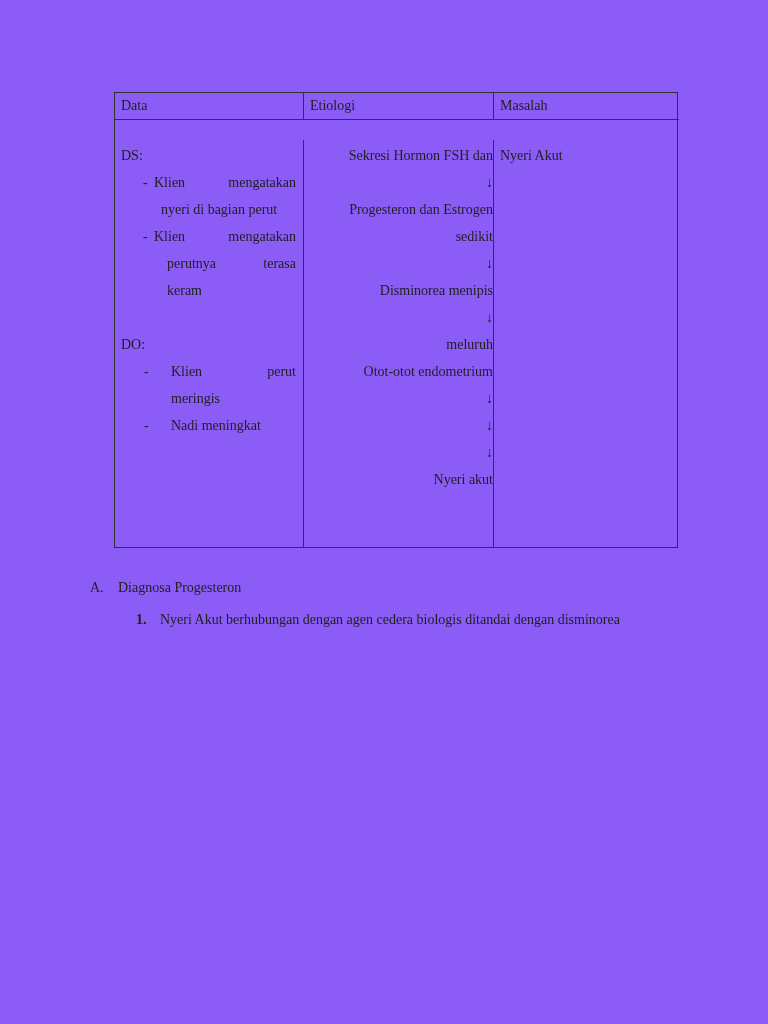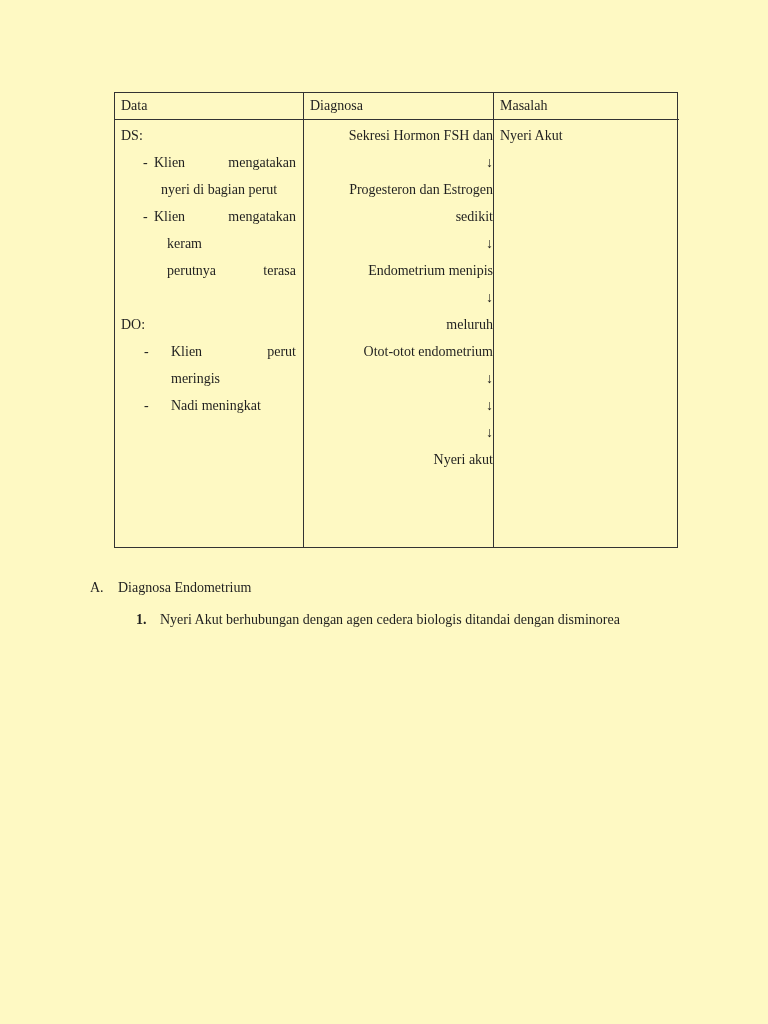--- a/index.html
+++ b/index.html
@@ -4,21 +4,21 @@
 <style>
   html, body {
     margin: 0;
     padding: 0;
     background: #ffffff;
   }
   .page {
     position: relative;
     width: 768px;
     height: 1024px;
-    background: #fef9c3;
+    background: #8b5cf6;
     font-family: "Liberation Serif", "DejaVu Serif", serif;
     color: #1f1f1f;
     overflow: hidden;
   }
   
   .tbl {
     position: absolute;
     left: 114px;
     top: 92px;
     width: 564px;
@@ -30,21 +30,21 @@
     grid-template-rows: 27px 1fr;
     font-size: 14px;
   }
   .cell { box-sizing: border-box; overflow: hidden; }
   .col2, .col3 { border-left: 1.6px solid #333; }
   .hcell {
     border-bottom: 1.6px solid #333;
     padding-left: 6px;
     line-height: 25px;
   }
-  .bcell { padding-top: 2px; }
+  .bcell { padding-top: 2px; margin-top: 20px; }
   .ln { height: 27px; line-height: 27px; white-space: nowrap; }
   
   .label { padding-left: 6px; }
   .jline { display: flex; align-items: baseline; padding-right: 7px; }
   .dash  { display: inline-block; }
   .ds-dash { margin-left: 28px; width: 11px; }
   .do-dash { margin-left: 29px; width: 27px; }
   .fill  { flex: 1 1 auto; }
   .cont-ds  { padding-left: 46px; }
   .cont-ds2 { padding-left: 52px; }
@@ -71,21 +71,21 @@
 <body>
 
 <div class="page">
 
   <div class="tbl">
 
     <div class="cell hcell col1">
       <span>Data</span>
     </div>
     <div class="cell hcell col2">
-      <span>Diagnosa</span>
+      <span>Etiologi</span>
     </div>
     <div class="cell hcell col3">
       <span>Masalah</span>
     </div>
 
     <div class="cell bcell col1">
       <div class="ln label">DS:</div>
 
       <div class="ln jline">
         <span class="dash ds-dash">-</span>
@@ -94,26 +94,26 @@
         <span>mengatakan</span>
       </div>
       <div class="ln cont-ds">nyeri di bagian perut</div>
 
       <div class="ln jline">
         <span class="dash ds-dash">-</span>
         <span>Klien</span>
         <span class="fill"></span>
         <span>mengatakan</span>
       </div>
-      <div class="ln cont-ds2">keram</div>
       <div class="ln jline cont-ds2">
         <span>perutnya</span>
         <span class="fill"></span>
         <span>terasa</span>
       </div>
+      <div class="ln cont-ds2">keram</div>
 
       <div class="ln"></div>
 
       <div class="ln label">DO:</div>
 
       <div class="ln jline">
         <span class="dash do-dash">-</span>
         <span>Klien</span>
         <span class="fill"></span>
         <span>perut</span>
@@ -125,39 +125,39 @@
         <span>Nadi meningkat</span>
       </div>
     </div>
 
     <div class="cell bcell col2 etio">
       <div class="ln">Sekresi Hormon FSH dan</div>
       <div class="ln">↓</div>
       <div class="ln">Progesteron dan Estrogen</div>
       <div class="ln">sedikit</div>
       <div class="ln">↓</div>
-      <div class="ln">Endometrium menipis</div>
+      <div class="ln">Disminorea menipis</div>
       <div class="ln">↓</div>
       <div class="ln">meluruh</div>
       <div class="ln">Otot-otot endometrium</div>
       <div class="ln">↓</div>
       <div class="ln">↓</div>
       <div class="ln">↓</div>
       <div class="ln">Nyeri akut</div>
     </div>
 
     <div class="cell bcell col3">
       <div class="ln masalah">Nyeri Akut</div>
     </div>
 
   </div>
 
   <div class="secrow" id="section-heading">
     <span class="sec-letter">A.</span>
-    <span>Diagnosa Endometrium</span>
+    <span>Diagnosa Progesteron</span>
   </div>
 
   <div class="secrow" id="diagnosis-item">
     <span class="item-num">1.</span>
     <span>Nyeri Akut berhubungan dengan agen cedera biologis ditandai dengan disminorea</span>
   </div>
 
 </div>
 
 </body></html>

